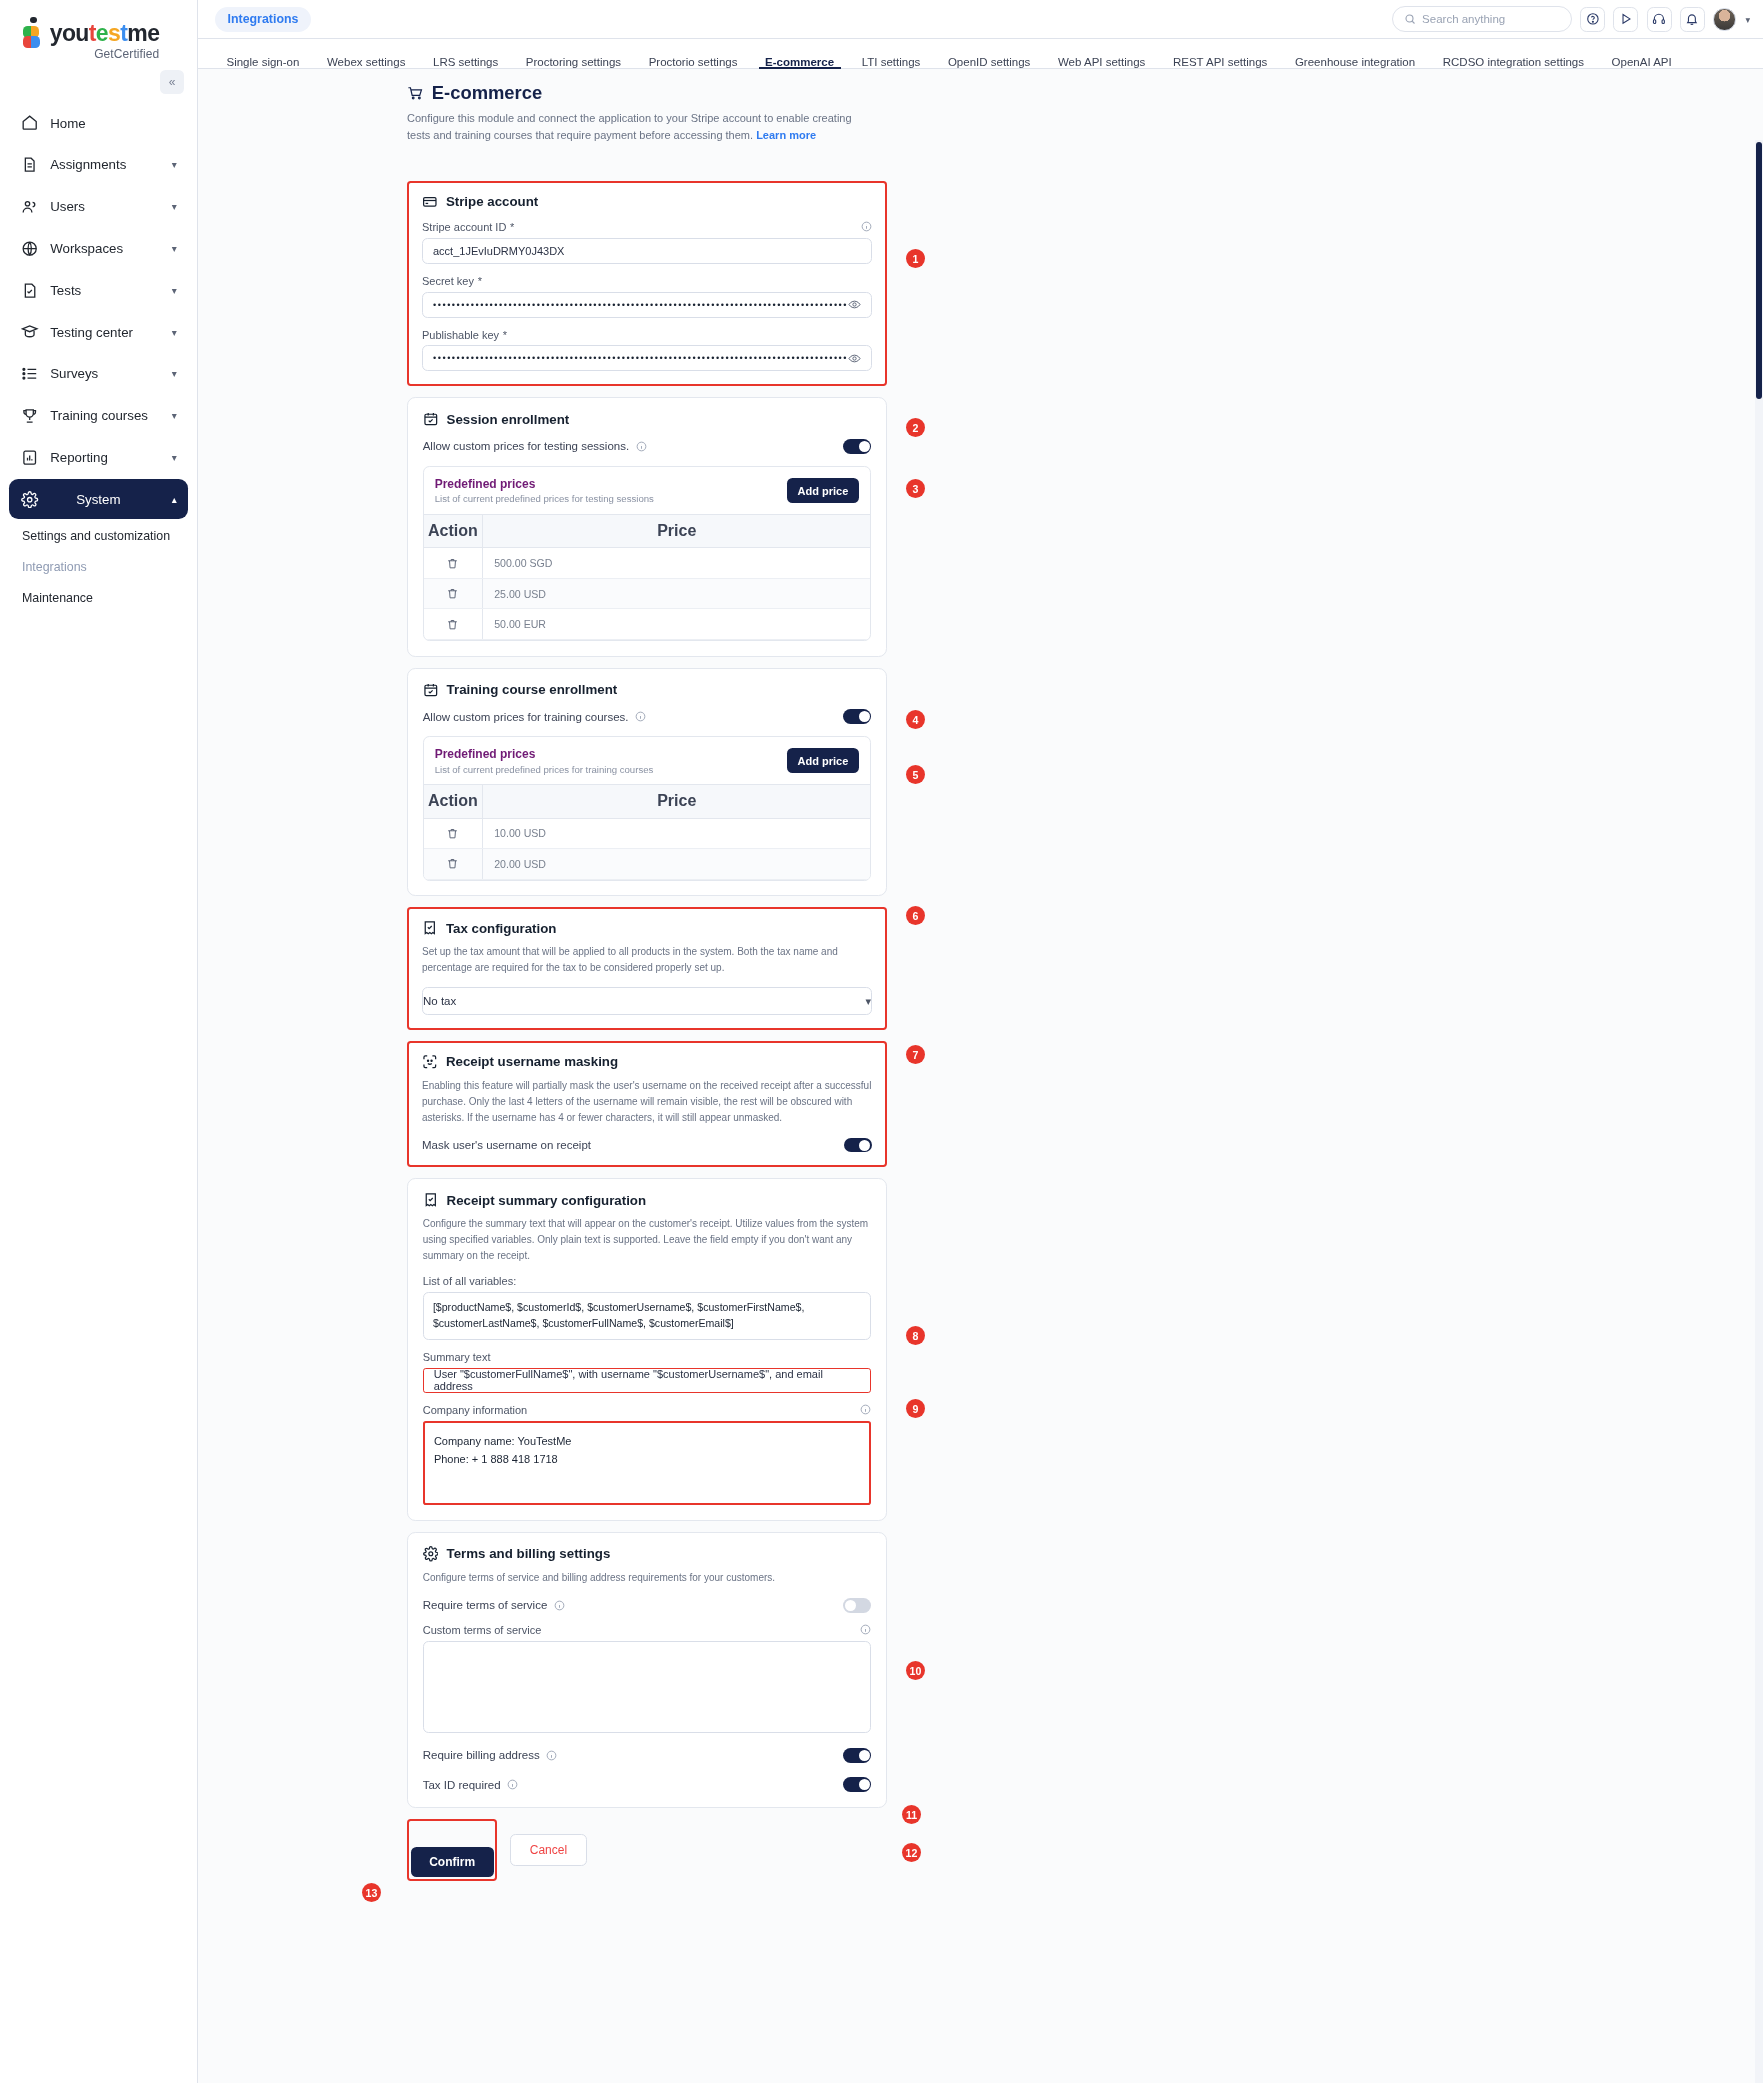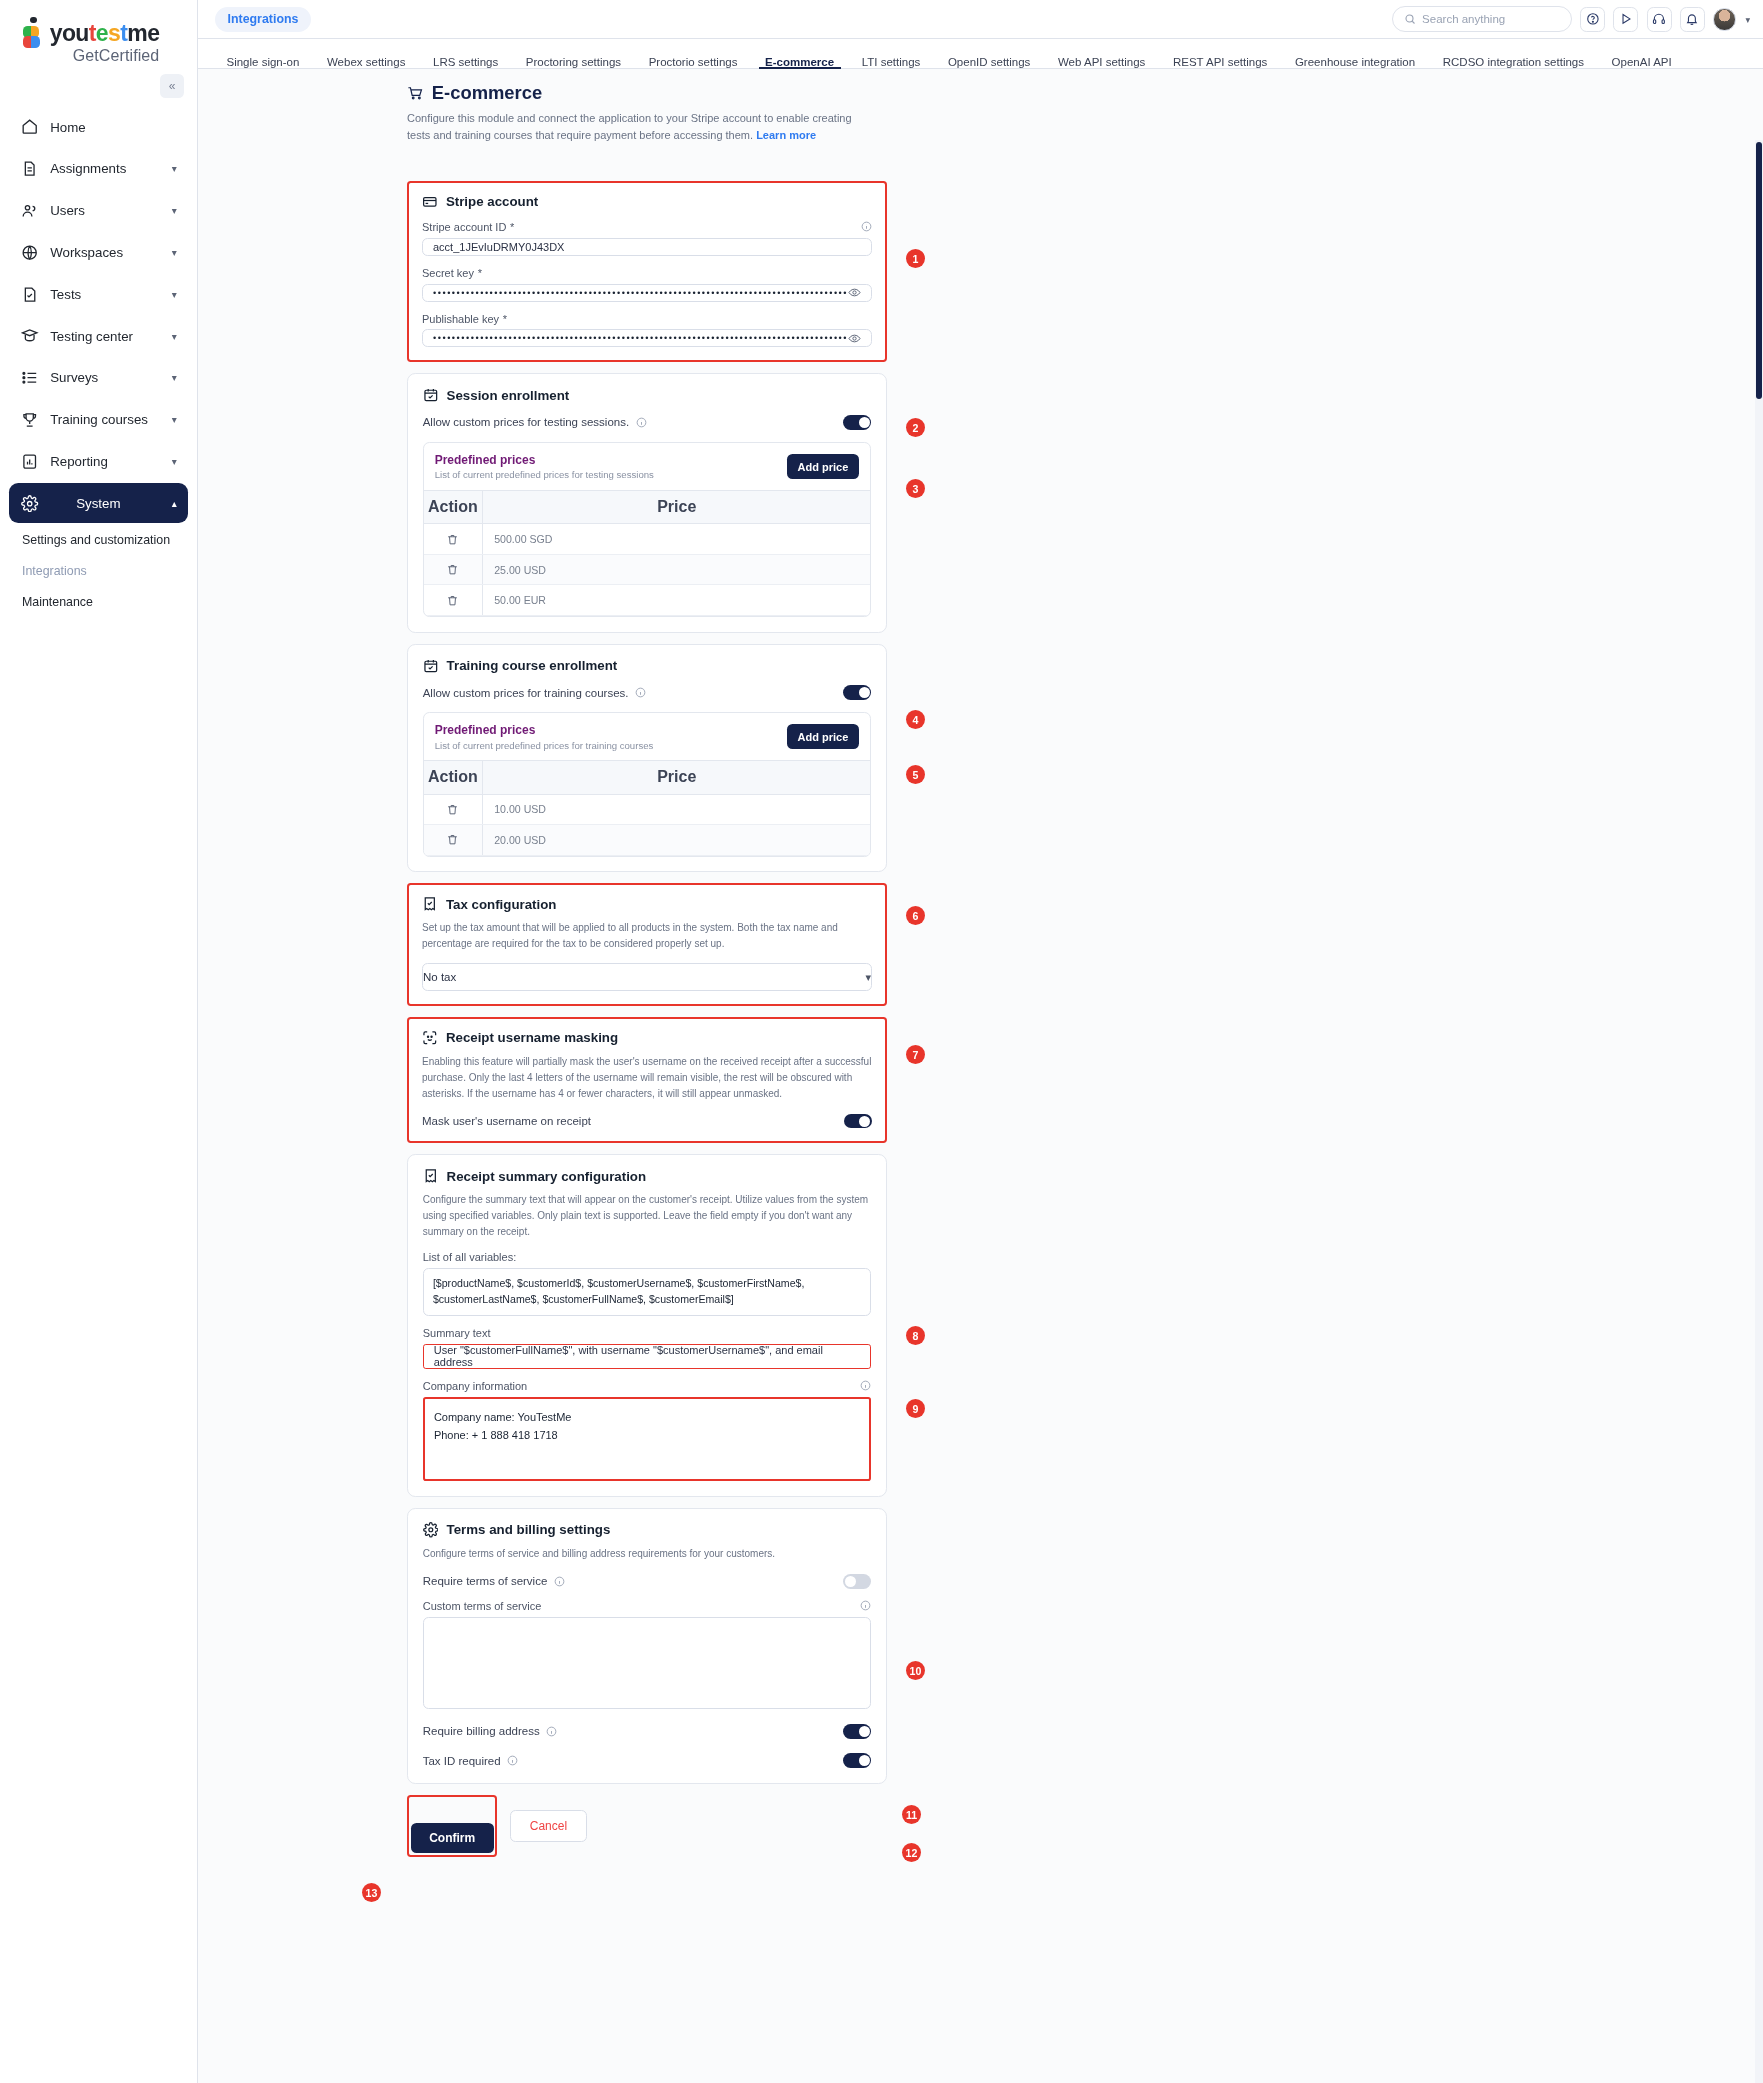--- a/index.html
+++ b/index.html
@@ -26,21 +26,21 @@
   .logo-mark .b2 { position:absolute; width:8.3px; height:12px; background:#f5a623; left:9.2px; top:9.2px; border-radius:0 4.6px 4.6px 0;}
   .logo-mark .b3 { position:absolute; width:8.3px; height:12px; background:#e8453c; left:0.9px; top:19px; border-radius:4.6px 0 0 4.6px;}
   .logo-mark .b4 { position:absolute; width:9.2px; height:12px; background:#3b8ef0; left:9.2px; top:19px; border-radius:0 4.6px 4.6px 0;}
   .logo-text { font-size: 23px; font-weight: 700; letter-spacing:-0.6px; line-height: 1; padding-top: 5.5px;}
   .logo-text .you { color:#22272f; }
   .logo-text .t { color:#e8453c; }
   .logo-text .e { color:#2eb24b; }
   .logo-text .s { color:#f5a623; }
   .logo-text .t2 { color:#3b8ef0; }
   .logo-text .me { color:#22272f; }
-  .logo-sub { font-size: 16px; color:#5c6476; text-align:right; margin-top:1.8px; letter-spacing:0.1px;}
+  .logo-sub { font-size: 12px; color:#5c6476; text-align:right; margin-top:1.8px; letter-spacing:0.1px;}
   .collapse-btn {
     width: 24px; height: 24px; border-radius:5.5px; background:#eef1f6;
     display:flex; align-items:center; justify-content:center; color:#7b8396;
     font-size:12px; margin: 5.5px 13px 0 auto;
   }
   .nav { margin-top: 9.2px; }
   .nav-item {
     display:flex; align-items:center; height:40px; margin: 1.8px 9.2px;
     padding: 0 11px; border-radius: 9.2px; font-size: 13.3px; color:#22272f; font-weight:500;
   }
@@ -108,21 +108,21 @@
   .card.hl { border: 2.8px solid #e8352b; border-radius: 3.7px; padding: 11px 13px 13px 13px;}
   .card-title { display:flex; align-items:center; gap:8.3px; font-size:13.3px; font-weight:700; color:#16202f; }
   .card-title .tic { width:15.6px; height:15.6px; display:flex; align-items:center; justify-content:center; }
   .card-desc { font-size:10px; color:#6a7385; line-height:1.6; margin-top:8.3px; }
 
   .field-label { font-size:11px; color:#4d5566; margin: 11px 0 4.6px 0; display:flex; align-items:center; }
   .field-label .req { color:#4d5566; margin-left:3.7px; }
   .field-label .info { margin-left:auto; }
   .info-ic { width:11px; height:11px; color:#9aa3b4; display:inline-flex; align-items:center; justify-content:center;}
   .input {
-    height: 18px; border:0.9px solid #d9dee8; border-radius:5.5px; background:#fff;
+    height: 26px; border:0.9px solid #d9dee8; border-radius:5.5px; background:#fff;
     display:flex; align-items:center; padding: 0 10px; font-size:11px; color:#2b3245;
   }
   .input.hl-red { border: 1.8px solid #e8352b; border-radius:2.8px; height:25px;}
   .input .eye { margin-left:auto; color:#5c6476; display:flex; }
   .dots { letter-spacing: 1.5px; font-size: 9.2px; color:#1b2433; overflow:hidden; white-space:nowrap;}
 
   .row-toggle { display:flex; align-items:center; margin-top: 12px; }
   .row-toggle .t-lbl { font-size:11.5px; color:#3c4355; }
   .row-toggle .info-ic { margin-left:6.4px; }
   .toggle {

